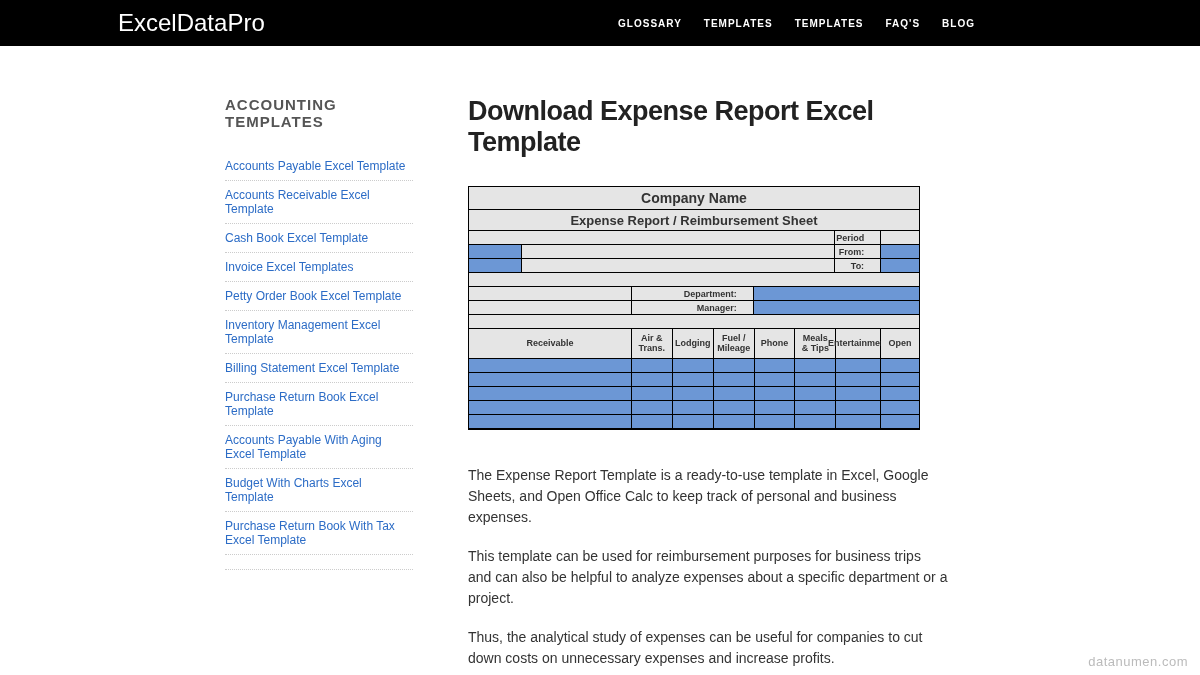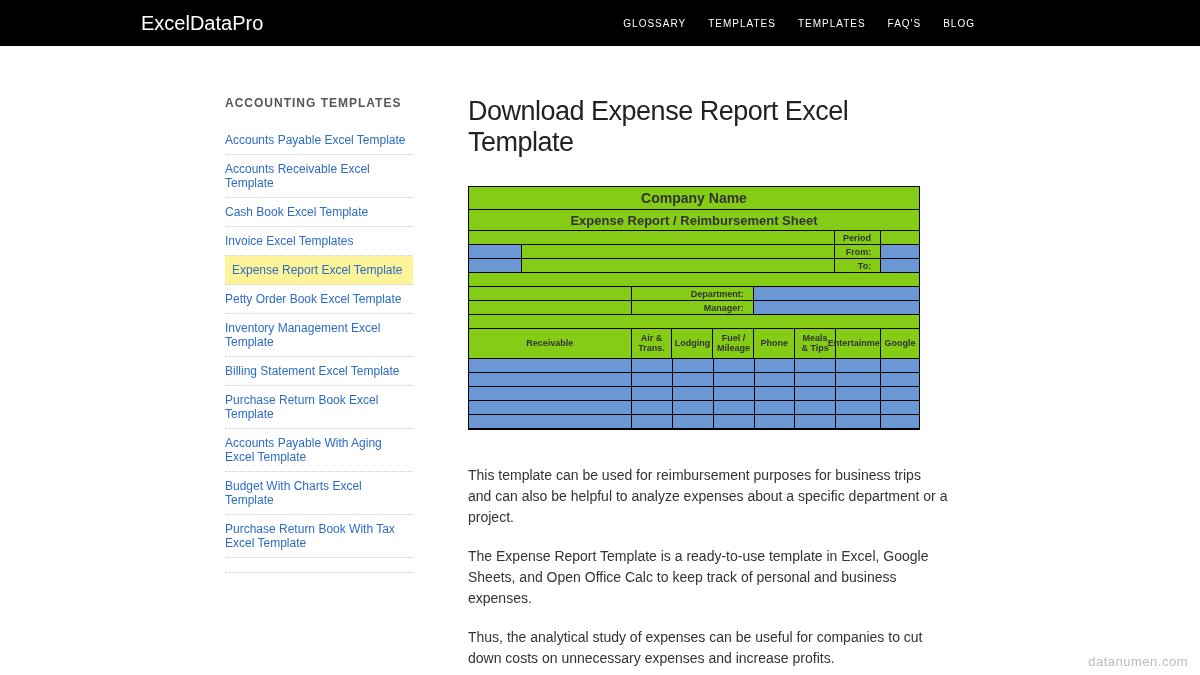--- a/index.html
+++ b/index.html
@@ -1,39 +1,39 @@
 <!DOCTYPE html>
 <html><head>
 <meta charset="utf-8">
 <style>
 *{margin:0;padding:0;box-sizing:border-box}
 body{font-family:Arial,Helvetica,sans-serif;background:#fff;color:#333;width:1200px;height:675px;overflow:hidden}
 .topbar{background:#000;height:46px;display:flex;align-items:center;padding:0 30px;justify-content:space-between}
-.brand{color:#fff;font-size:20px;font-weight:500;margin-left:111px}
+.brand{color:#fff;font-size:24px;font-weight:500;margin-left:88px}
 .nav{display:flex;gap:22px;margin-right:195px}
-.nav a{color:#fff;font-size:10px;letter-spacing:1px;text-decoration:none;font-weight:400}
+.nav a{color:#fff;font-size:10px;letter-spacing:1px;text-decoration:none;font-weight:700}
 .container{display:flex;padding:50px 0 0 225px;gap:55px}
 .sidebar{width:188px;flex-shrink:0}
-.sidebar-heading{font-size:12px;letter-spacing:1px;color:#555;font-weight:600;margin-bottom:16px}
+.sidebar-heading{font-size:15px;letter-spacing:1px;color:#555;font-weight:600;margin-bottom:22px}
 .sidebar ul{list-style:none}
 .sidebar li{border-bottom:1px dotted #ccc;padding:7px 0;font-size:12px}
 .sidebar li a{color:#2c6cc6;text-decoration:none}
 .sidebar li.active{background:#fdf49a;padding-left:7px}
 .sidebar li.active a{color:#2c6cc6}
 .main{width:480px}
-.page-title{font-size:27px;font-weight:400;color:#222;margin-bottom:28px;letter-spacing:-0.5px}
+.page-title{font-size:27px;font-weight:700;color:#222;margin-bottom:28px;letter-spacing:-0.5px}
 .sheet{width:452px;border:1px solid #000;font-size:11px;margin-bottom:35px}
 .sheet-row{display:flex;border-bottom:1px solid #000}
 .sheet-cell{border-right:1px solid #000;padding:3px 5px;text-align:center;display:flex;align-items:center;justify-content:center}
 .sheet-cell:last-child{border-right:none}
-.pink{background:#84cc16}
+.pink{background:#e5e5e5}
 .blue{background:#6c97d5}
 .company{font-weight:700;font-size:14px}
 .subtitle{font-weight:700;font-size:13px}
-.lbl-right{justify-content:flex-end;font-weight:700;padding-right:9px;font-size:9px}
+.lbl-right{justify-content:flex-end;font-weight:700;padding-right:16px;font-size:9px}
 .hdr{font-weight:700;font-size:9px;line-height:1.1}
 .body-text p{font-size:14px;line-height:1.5;color:#333;margin-bottom:18px}
 .watermark{position:fixed;bottom:6px;right:12px;color:#bbb;font-size:13px;letter-spacing:0.5px}
 </style>
 </head>
 <body>
 
 <div class="topbar">
   <div class="brand">ExcelDataPro</div>
   <div class="nav">
@@ -46,21 +46,20 @@
 </div>
 
 <div class="container">
   <aside class="sidebar">
     <div class="sidebar-heading">ACCOUNTING TEMPLATES</div>
     <ul>
         <li><a>Accounts Payable Excel Template</a></li>
         <li><a>Accounts Receivable Excel Template</a></li>
         <li><a>Cash Book Excel Template</a></li>
         <li><a>Invoice Excel Templates</a></li>
-        <li class="active"><a>Expense Report Excel Template</a></li>
         <li><a>Petty Order Book Excel Template</a></li>
         <li><a>Inventory Management Excel Template</a></li>
         <li><a>Billing Statement Excel Template</a></li>
         <li><a>Purchase Return Book Excel Template</a></li>
         <li><a>Accounts Payable With Aging Excel Template</a></li>
         <li><a>Budget With Charts Excel Template</a></li>
         <li><a>Purchase Return Book With Tax Excel Template</a></li>
         <li></li>
       </ul>
   </aside>
@@ -109,21 +108,21 @@
           <div class="sheet-cell pink" style="width:100%"></div>
         </div>
       <div class="sheet-row" style="height:30px">
         <div class="sheet-cell pink hdr" style="width:164px">Receivable</div>
         <div class="sheet-cell pink hdr" style="width:41px">Air &amp; Trans.</div>
         <div class="sheet-cell pink hdr" style="width:41px">Lodging</div>
         <div class="sheet-cell pink hdr" style="width:41px">Fuel / Mileage</div>
         <div class="sheet-cell pink hdr" style="width:41px">Phone</div>
         <div class="sheet-cell pink hdr" style="width:41px">Meals &amp; Tips</div>
         <div class="sheet-cell pink hdr" style="width:45px">Entertainment</div>
-        <div class="sheet-cell pink hdr" style="width:38px">Google</div>
+        <div class="sheet-cell pink hdr" style="width:38px">Open</div>
       </div>
       <div id="sheet-body">
           <div class="sheet-row" style="height: 14px;">
             <div class="sheet-cell blue" style="width: 164px;"></div>
             <div class="sheet-cell blue" style="width: 41px;"></div>
             <div class="sheet-cell blue" style="width: 41px;"></div>
             <div class="sheet-cell blue" style="width: 41px;"></div>
             <div class="sheet-cell blue" style="width: 41px;"></div>
             <div class="sheet-cell blue" style="width: 41px;"></div>
             <div class="sheet-cell blue" style="width: 45px;"></div>
@@ -166,21 +165,21 @@
             <div class="sheet-cell blue" style="width: 41px;"></div>
             <div class="sheet-cell blue" style="width: 41px;"></div>
             <div class="sheet-cell blue" style="width: 41px;"></div>
             <div class="sheet-cell blue" style="width: 45px;"></div>
             <div class="sheet-cell blue" style="width: 38px;"></div>
           </div>
         </div>
     </div>
 
     <div class="body-text">
+      <p>The Expense Report Template is a ready-to-use template in Excel, Google Sheets, and Open Office Calc to keep track of personal and business expenses.</p>
       <p>This template can be used for reimbursement purposes for business trips and can also be helpful to analyze expenses about a specific department or a project.</p>
-      <p>The Expense Report Template is a ready-to-use template in Excel, Google Sheets, and Open Office Calc to keep track of personal and business expenses.</p>
       <p>Thus, the analytical study of expenses can be useful for companies to cut down costs on unnecessary expenses and increase profits.</p>
     </div>
 
   </main>
 </div>
 
 <div class="watermark">datanumen.com</div>
 
 </body></html>

